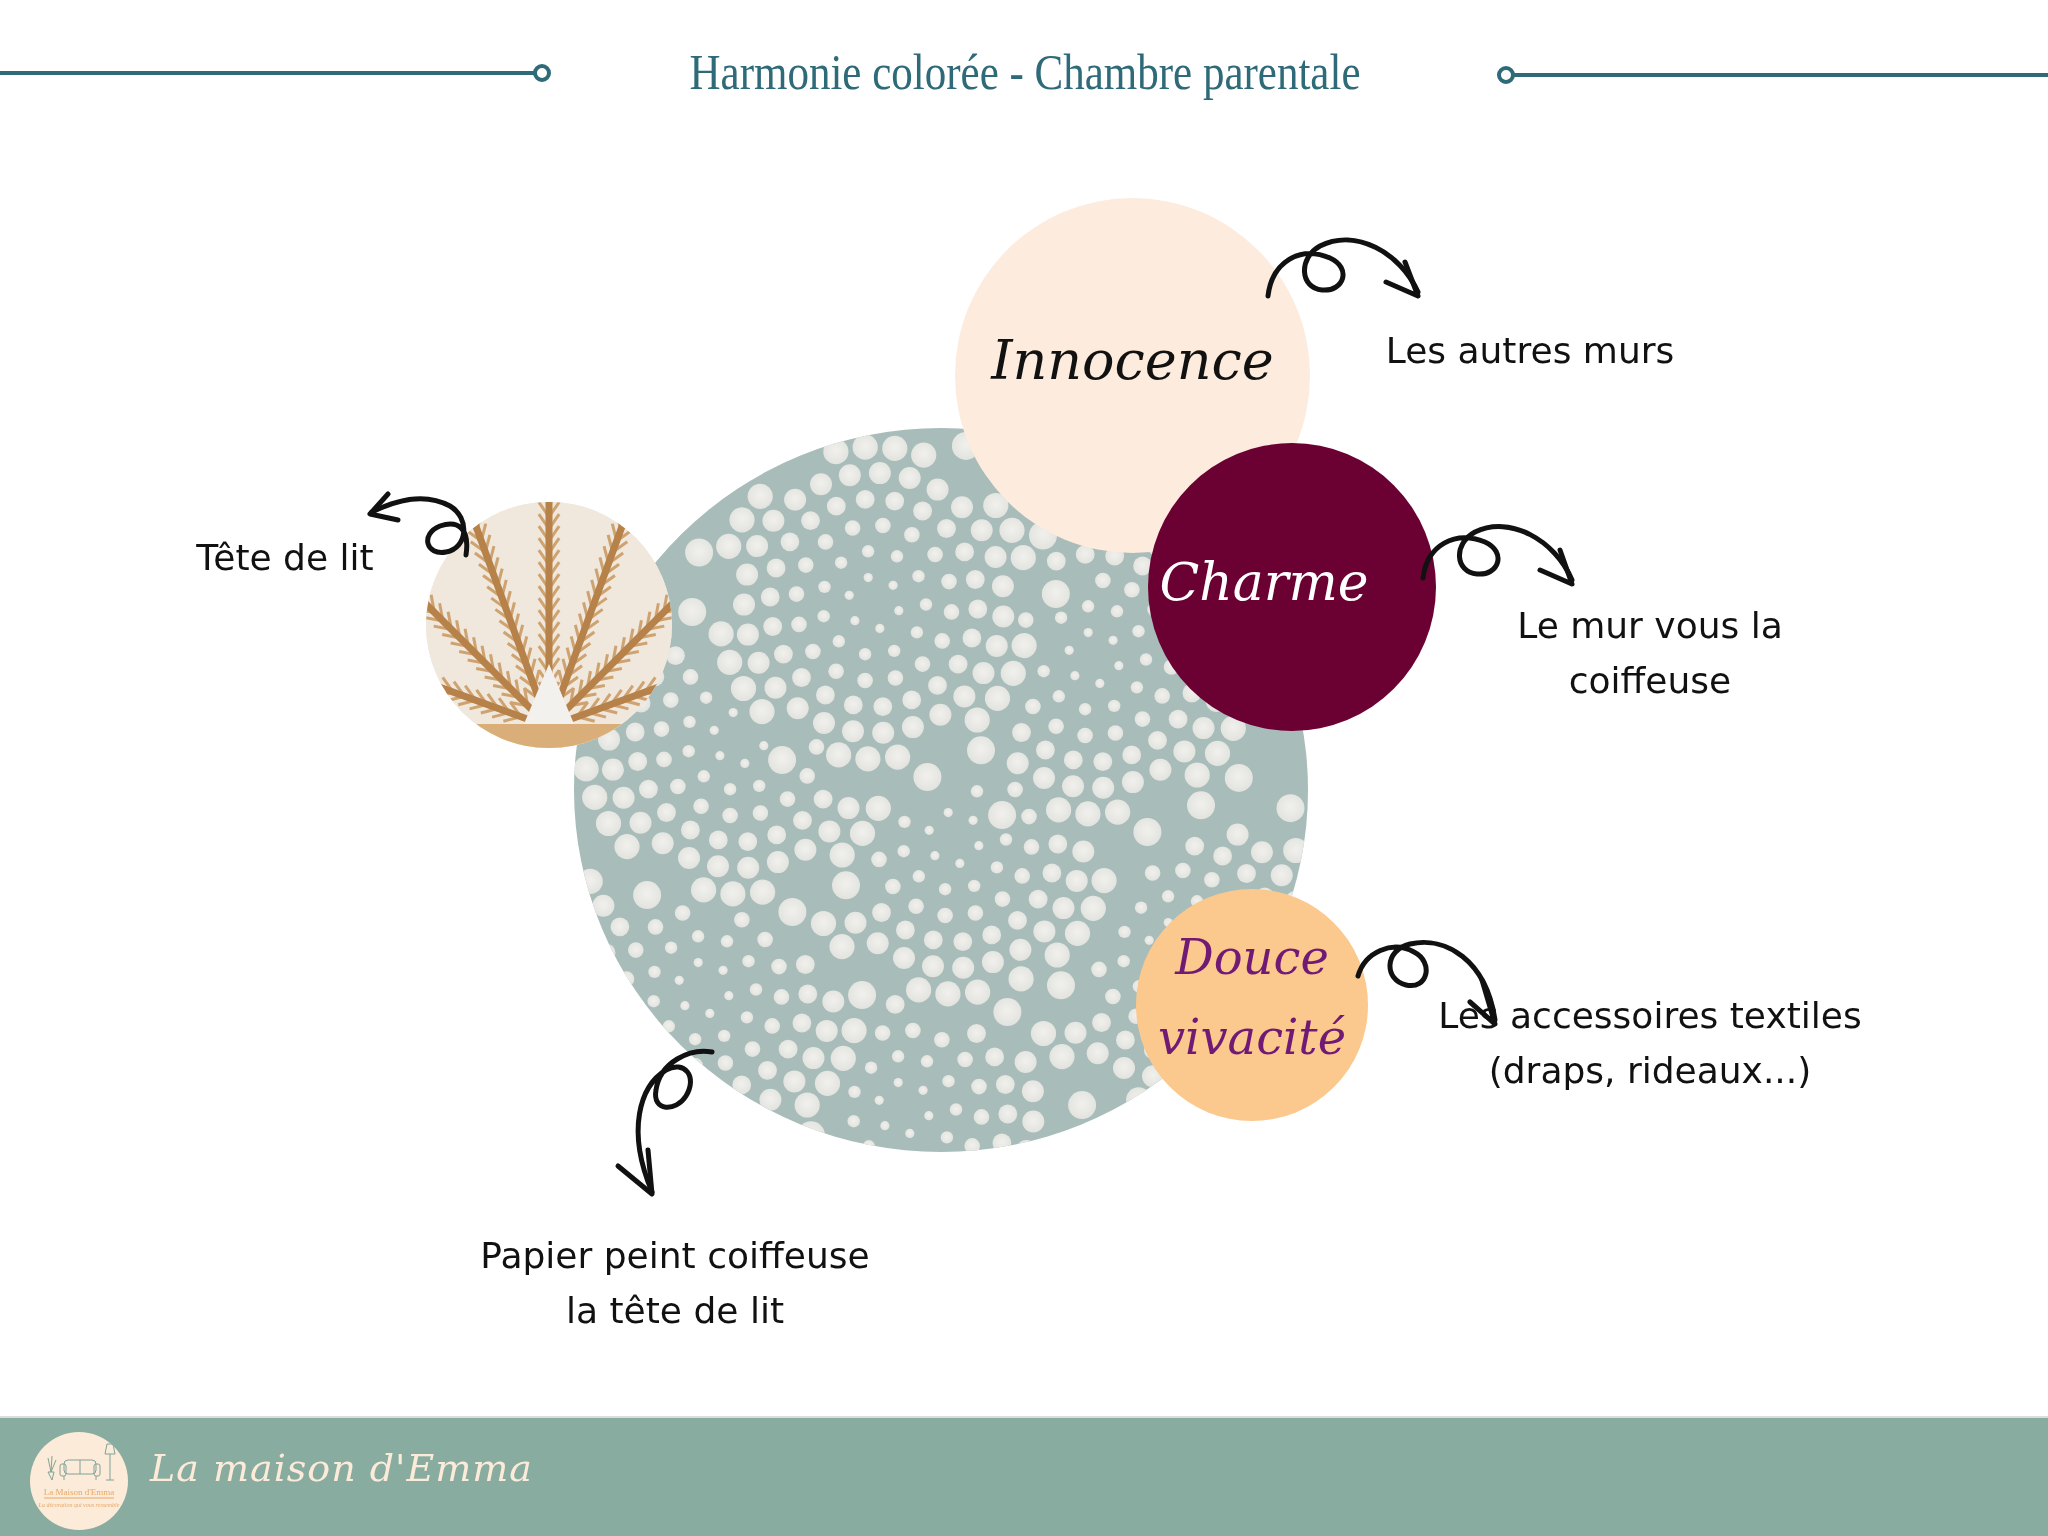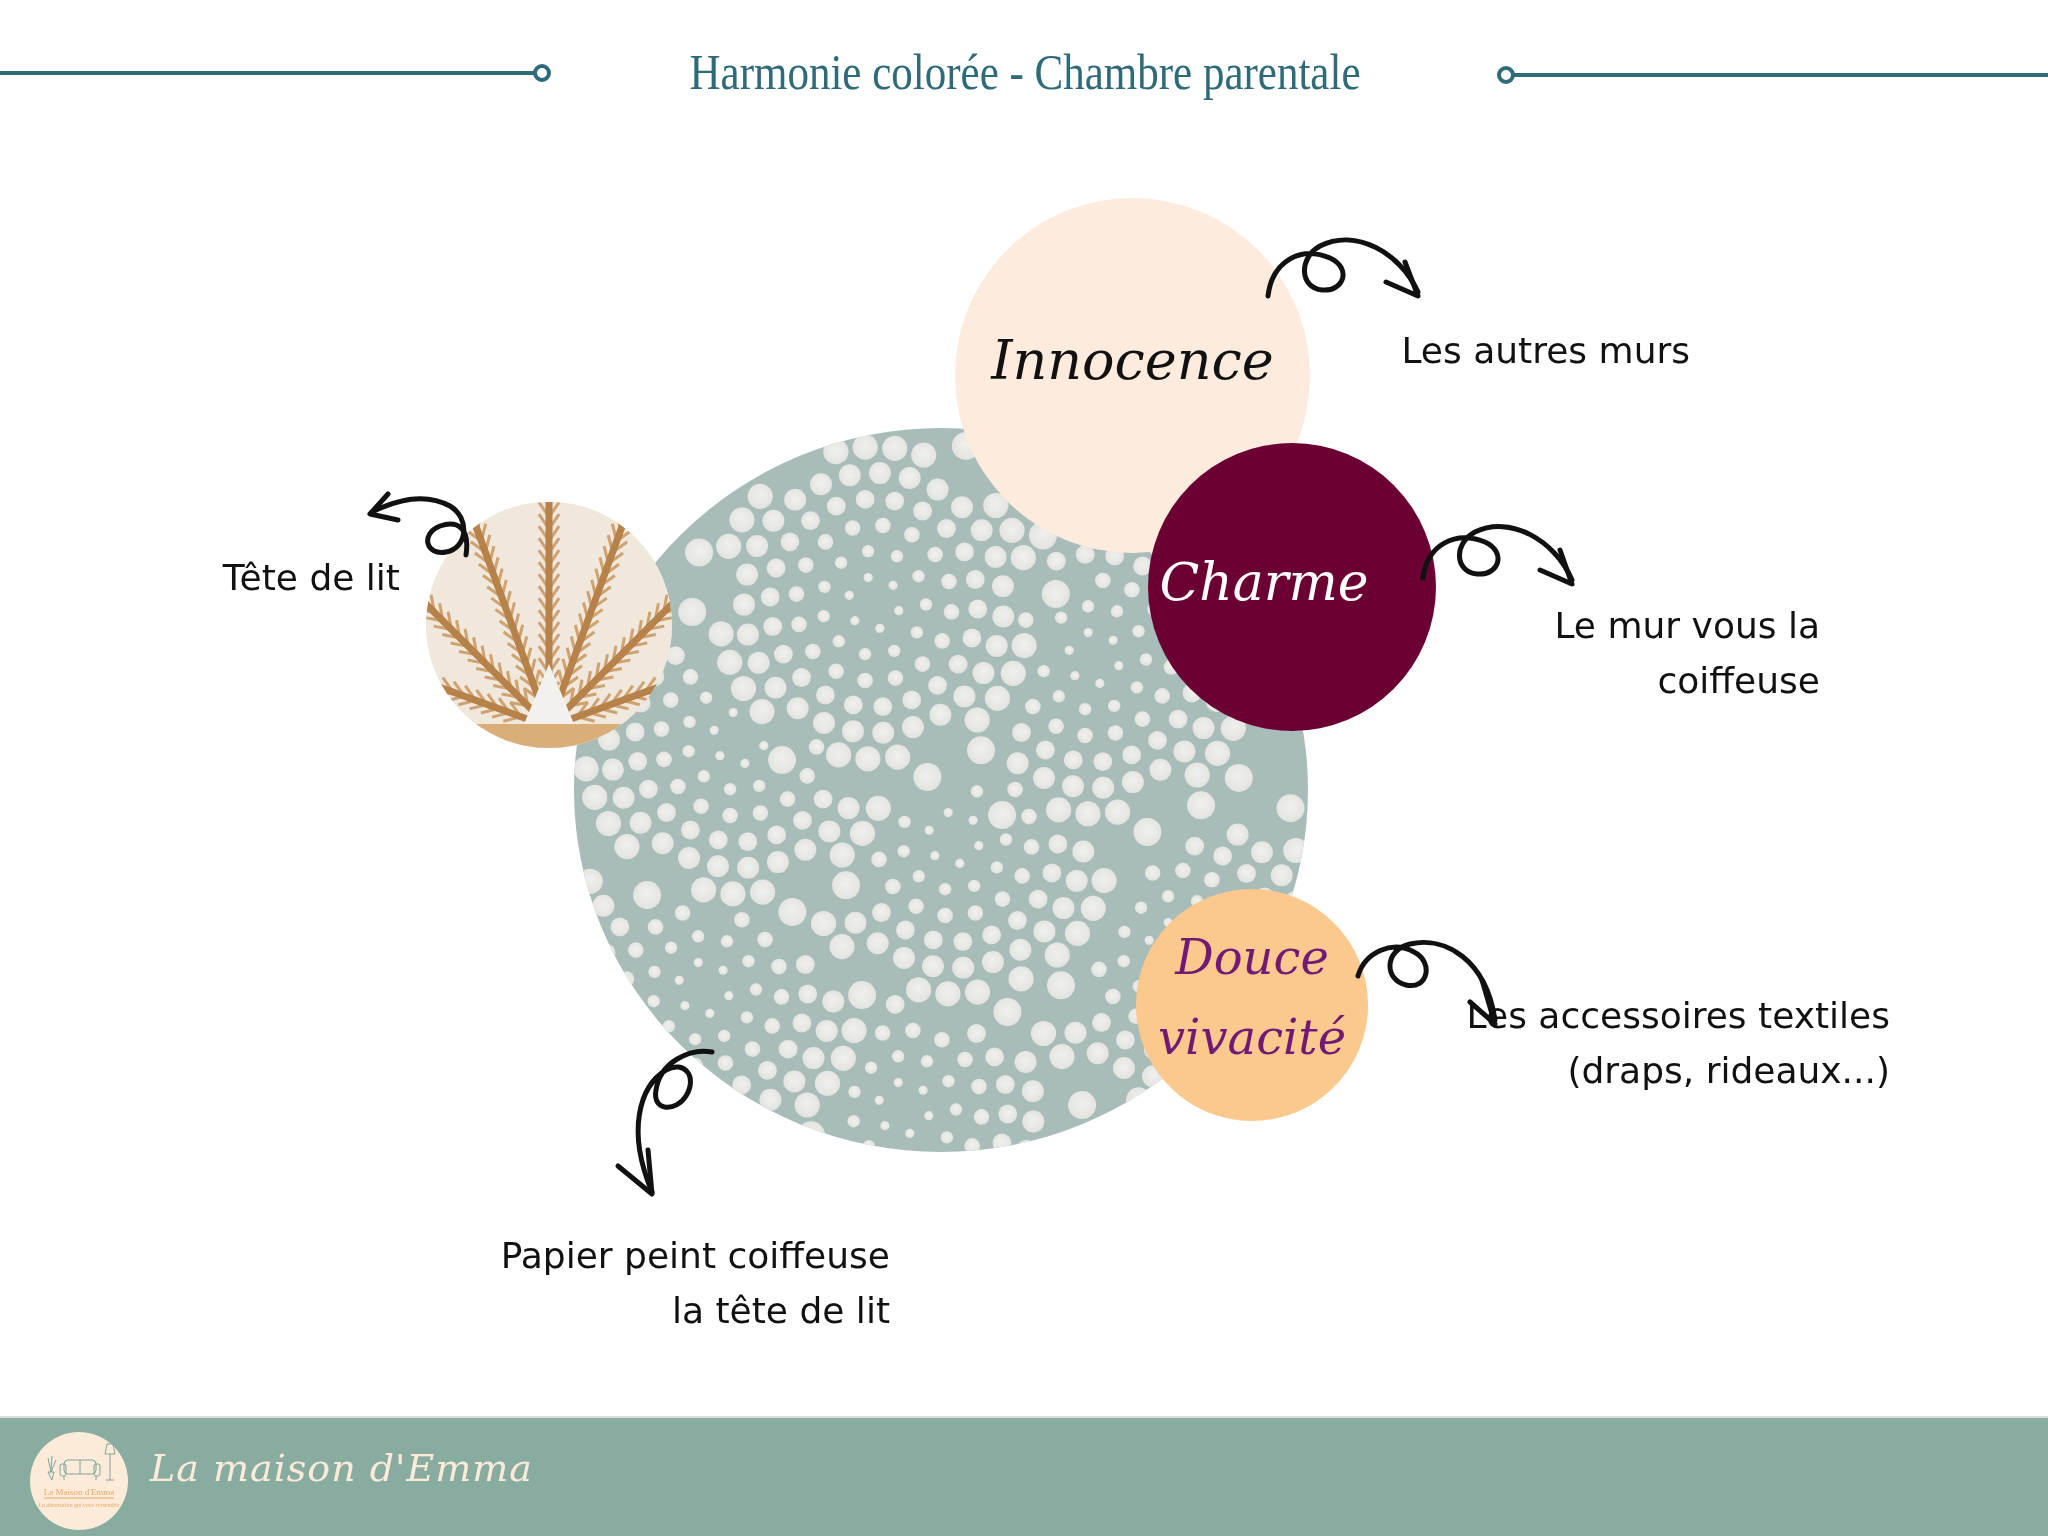--- a/index.html
+++ b/index.html
@@ -28,21 +28,21 @@
   .circle { position: absolute; border-radius: 50%; overflow: hidden; }
   .dots-circle { background-color: #A8BCBA; }
   .rattan-circle { background: #EFE7DA; }
 
   .script {
     position: absolute; font-family: "DejaVu Serif", serif; font-style: italic;
     font-weight: 300; text-align: center; white-space: pre-line;
   }
 
   .label {
-    position: absolute; text-align: right; font-family: "DejaVu Sans", sans-serif;
+    position: absolute; text-align: center; font-family: "DejaVu Sans", sans-serif;
     font-size: 36px; line-height: 55px; color: #111111; white-space: nowrap;
   }
 
   
   .footer {
     position: absolute; left: 0; top: 1416px; width: 2048px; height: 120px;
     background: #88AC9F; border-top: 2px solid #D9DED9;
   }
   .logo {
     position: absolute; left: 30px; top: 14px; width: 98px; height: 98px;
@@ -994,21 +994,21 @@
       <path d="M618,1166 L652,1194 L648,1150"></path>
     </g>
   </g>
 </svg>
 
 <div class="label" style="left:1370px; width:320px; top:323px;">Les autres murs</div>
 <div class="label" style="left:1480px; width:340px; top:598px; white-space:pre-line;">Le mur vous la
 coiffeuse</div>
 <div class="label" style="left:1410px; width:480px; top:988px; white-space:pre-line;">Les accessoires textiles
 (draps, rideaux...)</div>
-<div class="label" style="left:170px; width:230px; top:550px;">Tête de lit</div>
+<div class="label" style="left:170px; width:230px; top:530px;">Tête de lit</div>
 <div class="label" style="left:460px; width:430px; top:1228px; white-space:pre-line;">Papier peint coiffeuse
 la tête de lit</div>
 
 <div class="footer">
   <div class="logo">
     <svg width="98" height="98" viewBox="0 0 98 98">
       <g fill="none" stroke="#7FA39A" stroke-width="1">
         <rect x="34" y="28" width="32" height="14" rx="4"></rect>
         <line x1="50" y1="28" x2="50" y2="42"></line>
         <rect x="30" y="32" width="6" height="12" rx="2"></rect>

